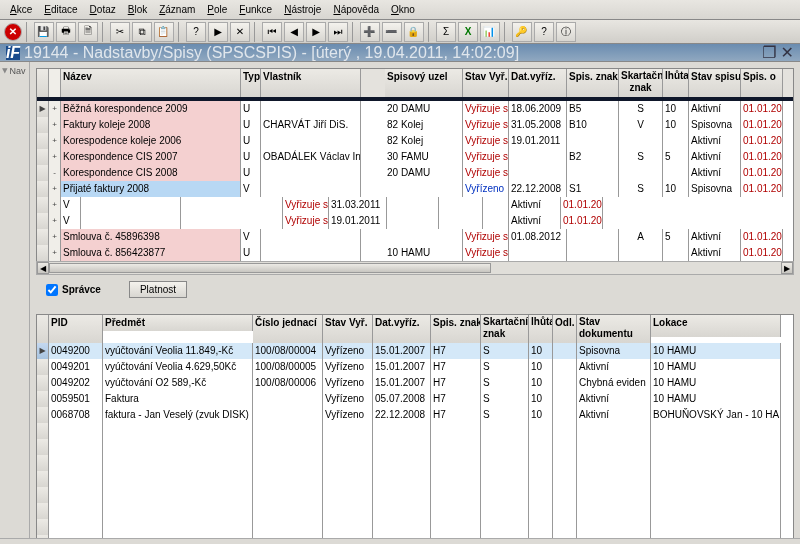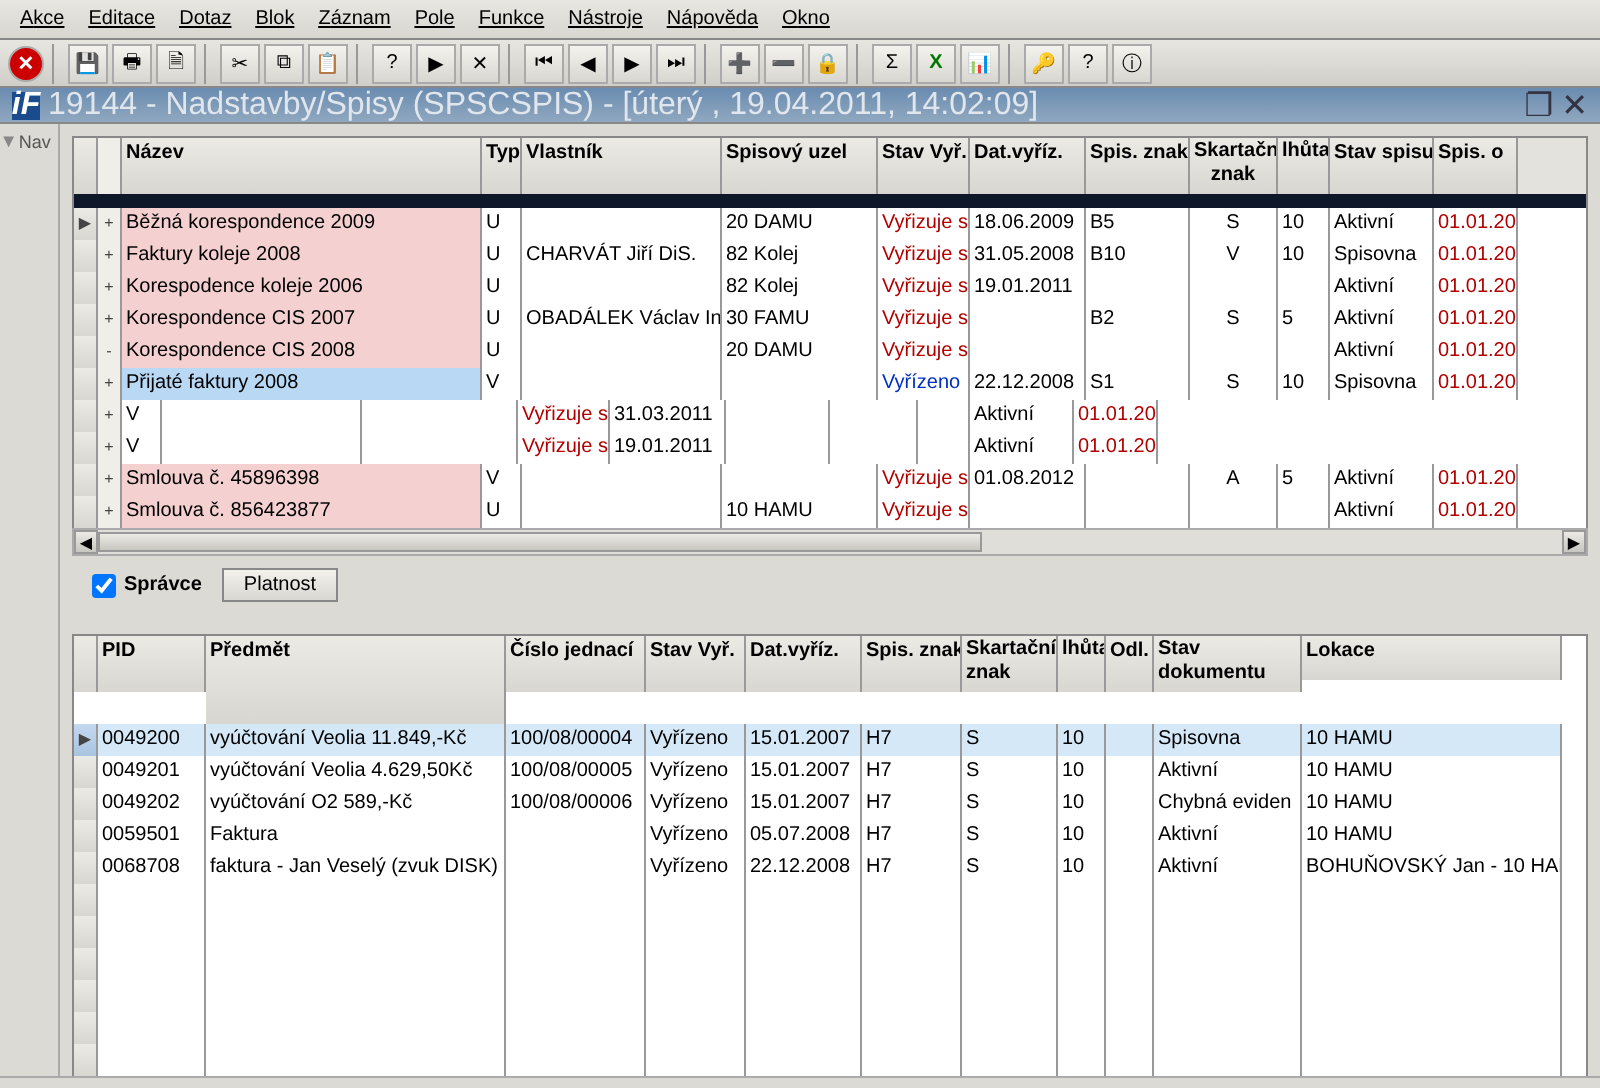--- a/index.html
+++ b/index.html
@@ -1,56 +1,56 @@
 <!DOCTYPE html>
 <html><head>
 <meta charset="utf-8">
 <style>
 * { box-sizing: border-box; margin: 0; padding: 0; }
 body { font-family: Tahoma, Arial, sans-serif; font-size: 10px; background: #dcdad5; width: 800px; height: 544px; overflow: hidden; }
 .menubar { background: linear-gradient(#e8e6e1,#d8d6d1); border-bottom: 1px solid #888; height: 20px; display: flex; padding: 0 4px; align-items: center; }
-.menubar span { padding: 2px 6px; cursor: default; text-decoration: underline; }
+.menubar span { padding: 2px 6px; cursor: default; }
 .menubar span u { text-decoration: underline; }
 .toolbar { background: linear-gradient(#e8e6e1,#d0cec9); border-bottom: 1px solid #888; height: 24px; display: flex; align-items: center; padding: 0 4px; gap: 2px; }
 .tbtn { width: 20px; height: 20px; border: 1px solid #aaa; background: linear-gradient(#f4f2ed,#d8d6d1); display: flex; align-items: center; justify-content: center; font-size: 10px; }
 .tbtn.red { background: #c00; color: #fff; border-radius: 50%; width: 18px; height: 18px; font-weight: bold; }
 .tsep { width: 4px; height: 20px; border-left: 1px solid #999; margin: 0 2px; }
 .titlebar { background: linear-gradient(#6a8cb0,#90a8c0); color: #e0e6ec; height: 18px; display: flex; align-items: center; padding: 0 6px; font-size: 16px; border-bottom: 1px solid #888; }
 .titlebar .ticon { width: 14px; height: 14px; background: #1a4b8c; color: #fff; font-weight: bold; display: inline-flex; align-items: center; justify-content: center; margin-right: 4px; font-style: italic; }
 .titlebar .right { margin-left: auto; display: flex; gap: 4px; }
 .titlebar .right span { color: #334; cursor: default; }
 .main { display: flex; height: calc(544px - 20px - 24px - 18px - 6px); }
 .nav { width: 30px; background: #dcdad5; border-right: 1px solid #aaa; padding: 4px 2px; }
 .navlabel { writing-mode: horizontal-tb; font-size: 9px; color: #555; display: flex; align-items: center; }
 .navlabel::before { content: "▶"; font-size: 7px; color: #888; transform: rotate(90deg); display: inline-block; margin-right: 2px; }
 .content { flex: 1; padding: 6px; overflow: hidden; }
 .grid1 { border: 1px solid #888; background: #fff; width: 100%; }
 .gh, .gr { display: flex; }
-.gh { background: #e4e2dd; font-weight: bold; border-bottom: 7px solid #0f172a; }
+.gh { background: #e4e2dd; font-weight: bold; border-bottom: 4px solid #0f172a; }
 .gh > div, .gr > div { border-right: 1px solid #999; padding: 1px 2px; height: 16px; line-height: 14px; overflow: hidden; white-space: nowrap; }
 .gh > div { background: linear-gradient(#eceae5,#d8d6d1); }
 .gr > div { background: #fff; }
 .rowhandle { width: 12px; background: linear-gradient(#eceae5,#d8d6d1) !important; border-right: 1px solid #888; display: flex; align-items: center; justify-content: center; font-size: 8px; color: #444; }
 .expand { width: 12px; background: #f0eee9 !important; display: flex; align-items: center; justify-content: center; font-size: 8px; color: #444; }
 .c-nazev { width: 180px; }
 .c-typ { width: 20px; }
 .c-vlastnik { width: 100px; }
-.c-uzel { width: 78px; }
+.c-uzel { width: 78px; margin-left: 24px; }
 .c-stav { width: 46px; }
 .c-datv { width: 58px; }
 .c-znak { width: 52px; }
 .c-sk { width: 44px; text-align: center; }
 .c-lh { width: 26px; }
 .c-ss { width: 52px; }
 .c-platn { width: 42px; }
 .pink > .cell-bg { background: #f4d0d0 !important; }
 .blue > .cell-bg { background: #b8d8f4 !important; }
 .gr .red { color: #b00000; }
 .gr .blue-t { color: #0030c0; }
-.footer1 { display: flex; align-items: center; gap: 10px; padding: 6px 10px; }
+.footer1 { display: flex; align-items: center; gap: 28px; padding: 6px 10px; }
 .chk { display: flex; align-items: center; gap: 4px; font-weight: bold; }
 .chk input { width: 12px; height: 12px; }
 .btn { border: 1px solid #888; background: linear-gradient(#f4f2ed,#d8d6d1); padding: 2px 10px; font-size: 10px; }
 .hscroll { height: 14px; background: #e0ded9; border: 1px solid #aaa; margin-top: -1px; position: relative; }
 .hscroll .thumb { position: absolute; left: 12px; right: 40%; top: 1px; bottom: 1px; background: linear-gradient(#eceae5,#c8c6c1); border: 1px solid #999; }
 .hscroll .arr { position: absolute; top: 0; bottom: 0; width: 12px; background: linear-gradient(#eceae5,#c8c6c1); border: 1px solid #999; display: flex; align-items: center; justify-content: center; font-size: 8px; }
 .hscroll .arr.l { left: 0; }
 .hscroll .arr.r { right: 0; }
 .grid2 { margin-top: 10px; border: 1px solid #888; background: #fff; }
 .g2h, .g2r { display: flex; }
@@ -314,21 +314,21 @@
         <input type="checkbox" checked="" style=""> 
           <span>Správce</span>
       </label>
       <button class="btn">Platnost</button>
     </div>
 
     <div class="grid2">
       <div class="g2h">
         <div class="rowhandle" style="height: 28px;"></div>
         <div class="d-pid" style="height: 28px;">PID</div>
-        <div class="d-pred" style="height: 44px;">Předmět</div>
+        <div class="d-pred" style="height: 16px;">Předmět</div>
         <div class="d-cj" style="height: 28px;">Číslo jednací</div>
         <div class="d-stav" style="height: 28px;">Stav Vyř.</div>
         <div class="d-dat" style="height: 28px;">Dat.vyříz.</div>
         <div class="d-znak" style="height: 28px;">Spis. znak</div>
         <div class="d-sk two-line" style="height: 28px;"><span>Skartační znak</span></div>
         <div class="d-lh two-line" style="height: 28px;"><span>lhůta</span></div>
         <div class="d-odl" style="height: 28px;">Odl.</div>
         <div class="d-sd two-line" style="height: 28px;"><span>Stav dokumentu</span></div>
         <div class="d-lok" style="height: 22px;">Lokace</div>
       </div>

